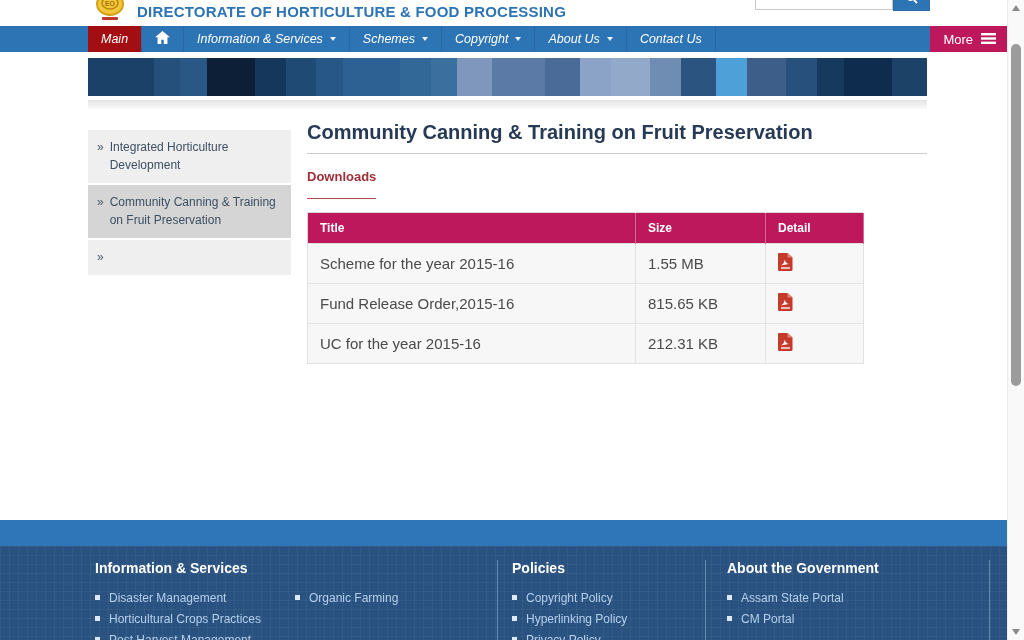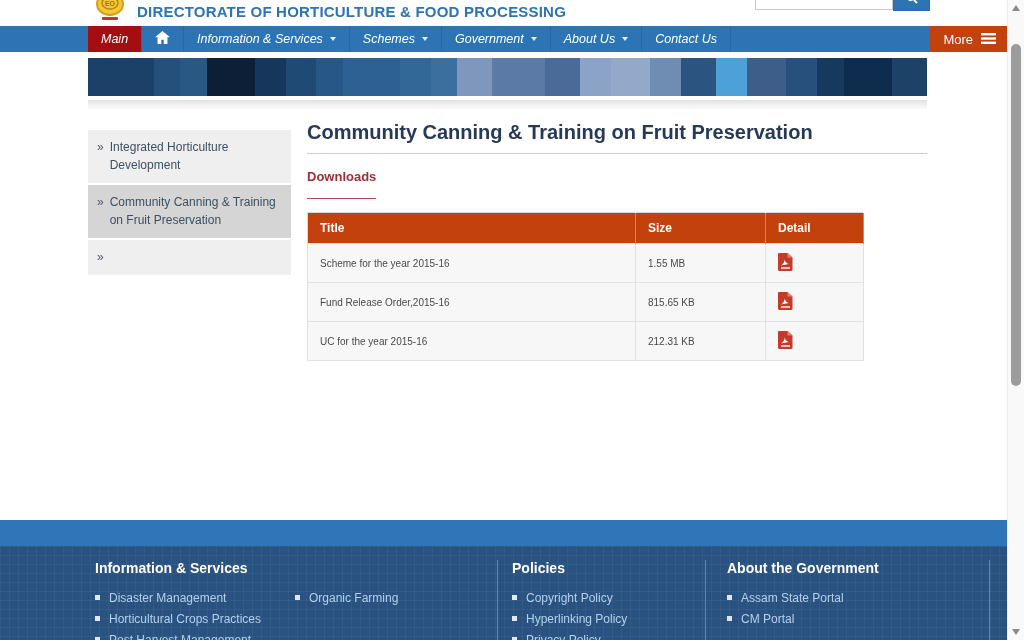--- a/index.html
+++ b/index.html
@@ -21,21 +21,21 @@
   
   .nav { position:relative; height:26px; background:#2d74b5; display:flex; padding-left:88px; }
   .nav-item { display:flex; align-items:center; height:26px; padding:0 13px; color:#fff;
               font-size:12.5px; cursor:pointer; white-space:nowrap;
               border-left:1px solid rgba(15,45,80,.18); }
   .nav-item:first-child { border-left:none; }
   .nav-item.active { background:#a30e12; }
   .nav-item.last { border-right:1px solid rgba(15,45,80,.18); }
   .caret { width:0; height:0; border-left:3.5px solid transparent; border-right:3.5px solid transparent;
            border-top:4px solid #e8f0f8; margin-left:7px; }
-  .more-btn { position:absolute; right:0; top:0; height:26px; background:#c2410c; color:#fff;
+  .more-btn { position:absolute; right:0; top:0; height:26px; background:#be185d; color:#fff;
               display:flex; align-items:center; gap:8px; padding:0 11px 0 13px; font-size:13px;
               cursor:pointer; }
 
   
   .banner { margin:6px 0 0 88px; width:839px; height:38px; display:flex; overflow:hidden; }
   .banner div { height:100%; }
   .banner-strip { margin:4px 0 0 88px; width:839px; height:9px;
                   background:linear-gradient(#e3e3e3, #fbfbfb); }
 
   
@@ -44,23 +44,23 @@
   .side-item { background:#efefef; margin-bottom:2px; padding:8px 8px 9px 9px; font-size:12px;
                line-height:1.5; color:#3d4f63; cursor:pointer; display:flex; }
   .side-item.active { background:#d5d5d5; }
   .side-item .chev { margin-right:6px; color:#4a5a6e; }
   .content { margin-left:16px; width:620px; }
   .page-title { font-size:20px; font-weight:bold; color:#273a55; padding-bottom:9px;
                 border-bottom:1px solid #ccc; }
   .downloads { display:inline-block; margin-top:15px; font-size:13px; font-weight:bold;
                color:#9c2f38; padding-bottom:14px; border-bottom:1px solid #b0494f; }
   table.dl { margin-top:13px; border-collapse:collapse; border:1px solid #d8d8d8; }
-  table.dl th { background:#c2410c; color:#fff; font-size:12px; font-weight:bold; text-align:left;
+  table.dl th { background:#be185d; color:#fff; font-size:12px; font-weight:bold; text-align:left;
                 padding:8px 12px; border-right:1px solid rgba(255,255,255,.35); }
-  table.dl td { background:#f7f7f7; font-size:10px; color:#4a4a4a; padding:9px 12px;
+  table.dl td { background:#f7f7f7; font-size:15px; color:#4a4a4a; padding:9px 12px;
                 border:1px solid #e2e2e2; }
   .col-title { width:328px; } .col-size { width:130px; } .col-detail { width:98px; }
   .pdf { display:inline-block; cursor:pointer; line-height:0; }
 
   
   .footer-band { height:26px; background:#2e76b7; }
   .footer-dark { height:94px; background:#2a5280; padding:14px 0 0 95px; display:flex;
                  background-image:
                    linear-gradient(rgba(255,255,255,.045) 1px, transparent 1px),
                    linear-gradient(90deg, rgba(255,255,255,.045) 1px, transparent 1px);
@@ -126,21 +126,21 @@
         </div>
         <div class="nav-item">
           <span>Information &amp; Services</span>
           <span class="caret"></span>
         </div>
         <div class="nav-item">
           <span>Schemes</span>
           <span class="caret"></span>
         </div>
         <div class="nav-item">
-          <span>Government</span>
+          <span>Copyright</span>
           <span class="caret"></span>
         </div>
         <div class="nav-item">
           <span>About Us</span>
           <span class="caret"></span>
         </div>
         <div class="nav-item last">
           <span>Contact Us</span>
         </div>
       </div>

